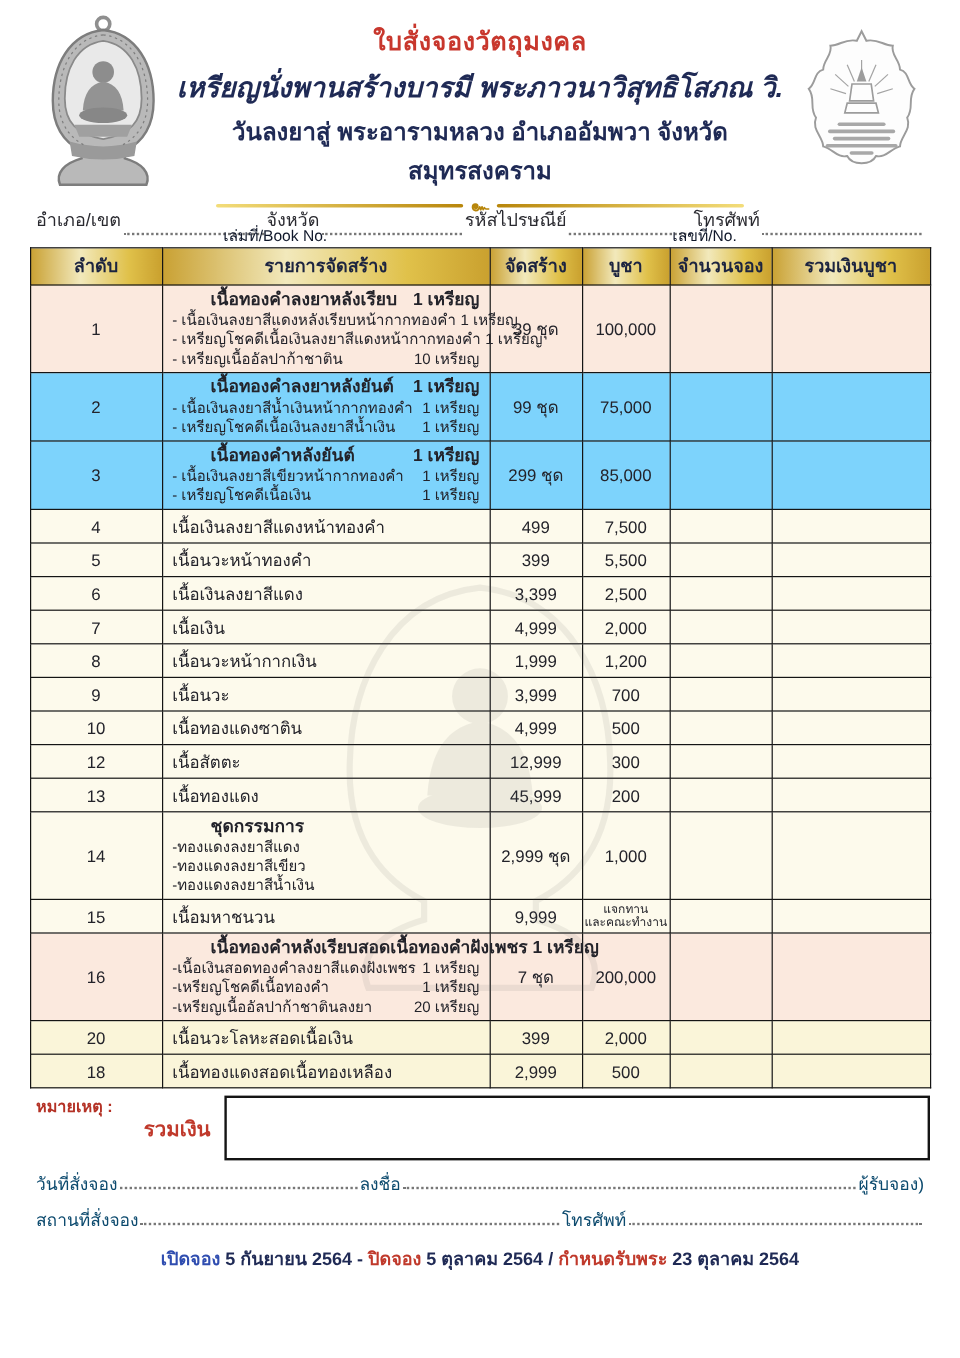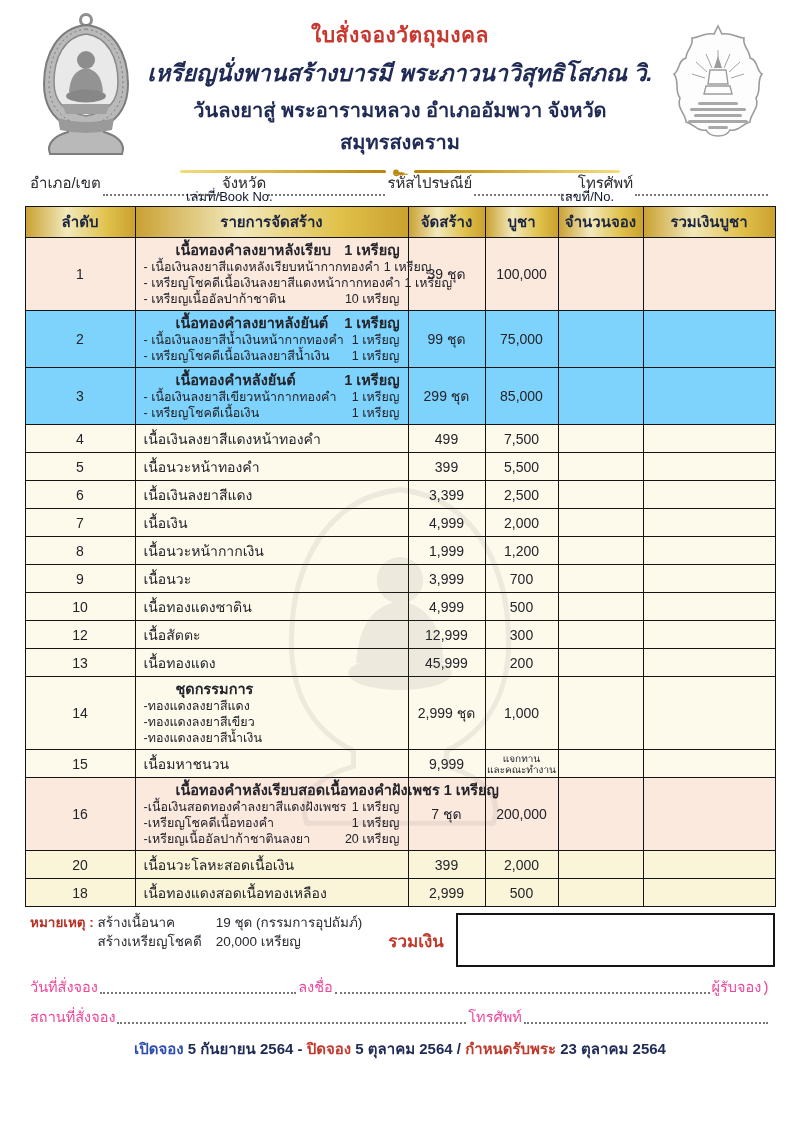--- a/index.html
+++ b/index.html
@@ -58,22 +58,22 @@
   .watermark { position:absolute; left: 250px; top: 380px; opacity: .09; pointer-events:none; }
   
   .note-row { display:flex; align-items:stretch; margin: 6px 25px 0 30px; }
   .note-text { font-size: 13.5px; line-height: 19px; color:#2a2a30; }
   .note-label { color:#b43226; font-weight: 700; }
   .note-grid { display:inline-grid; grid-template-columns:auto auto; column-gap:14px; vertical-align:top; }
   .total-label { color:#c0392b; font-weight:700; font-size:17px; align-self:center;
                  margin: 0 12px 0 26px; white-space:nowrap; }
   .total-box { flex:1; border: 2px solid #141414; height: 54px; background:#fff; }
   
-  .sig-row { display:flex; align-items:center; padding: 0 30px; font-size: 14.5px;
-             color:#ec4899; height: 22px; margin-top: 8px; font-family: Liberation Mono, monospace; }
+  .sig-row { display:flex; align-items:flex-start; padding: 0 30px; font-size: 14.5px;
+             color:#0c4a6e; height: 22px; margin-top: 8px; }
   .sig-row .lbl { white-space:nowrap; }
   
   .schedule { text-align:center; font-size: 15px; font-weight: 700; color:#1f2a55; margin-top: 10px; }
   .schedule .open  { color:#2f4db0; }
   .schedule .close { color:#c0392b; }
   .schedule .recv  { color:#c0392b; }
 </style>
 </head>
 <body>
 
@@ -431,26 +431,20 @@
           <td class="c-num">500</td>
           <td></td>
           <td></td>
         </tr>
       </tbody>
   </table>
 
   <div class="note-row">
     <div class="note-text">
       <span class="note-label">หมายเหตุ :</span>
-      <span class="note-grid">
-          <span>สร้างเนื้อนาค</span>
-          <span>19 ชุด (กรรมการอุปถัมภ์)</span>
-          <span>สร้างเหรียญโชคดี</span>
-          <span>20,000 เหรียญ</span>
-        </span>
     </div>
     <div class="total-label">รวมเงิน</div>
     <div class="total-box"></div>
   </div>
 
   <div class="sig-row">
     <span class="lbl">วันที่สั่งจอง</span>
     <span class="dots" style="flex:1.1"></span>
     <span class="lbl">ลงชื่อ</span>
     <span class="dots" style="flex:2.1"></span>

